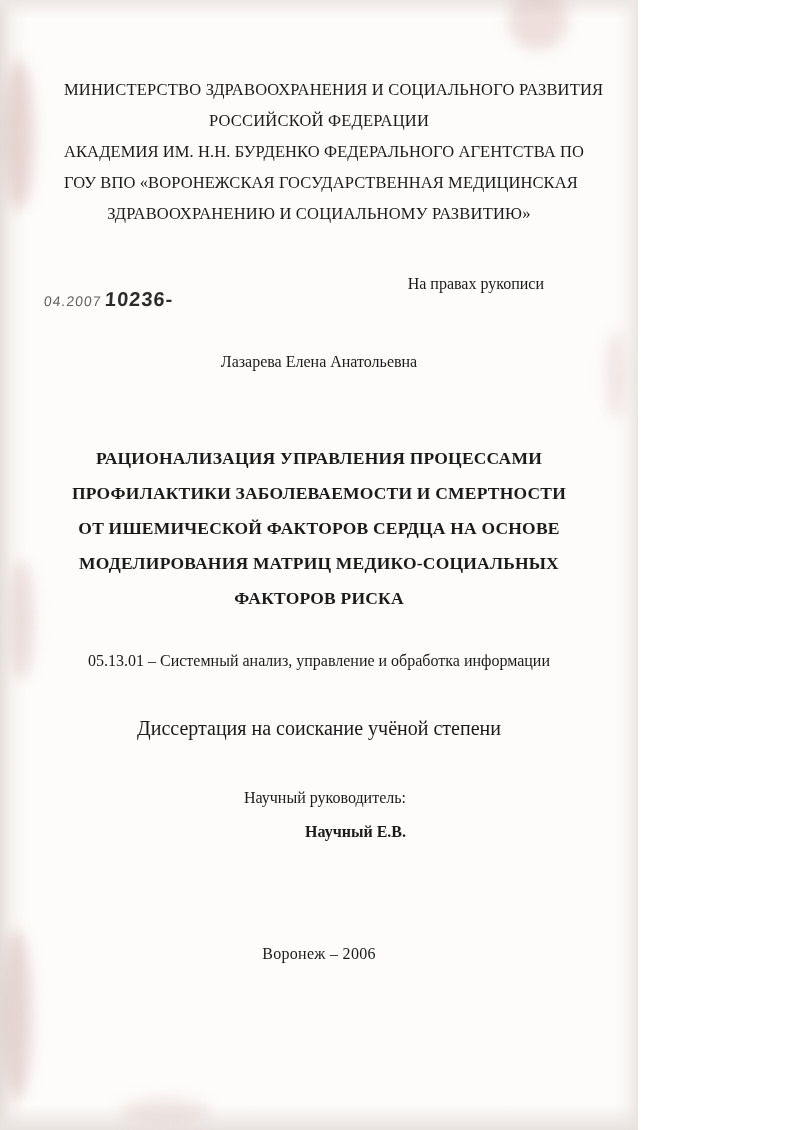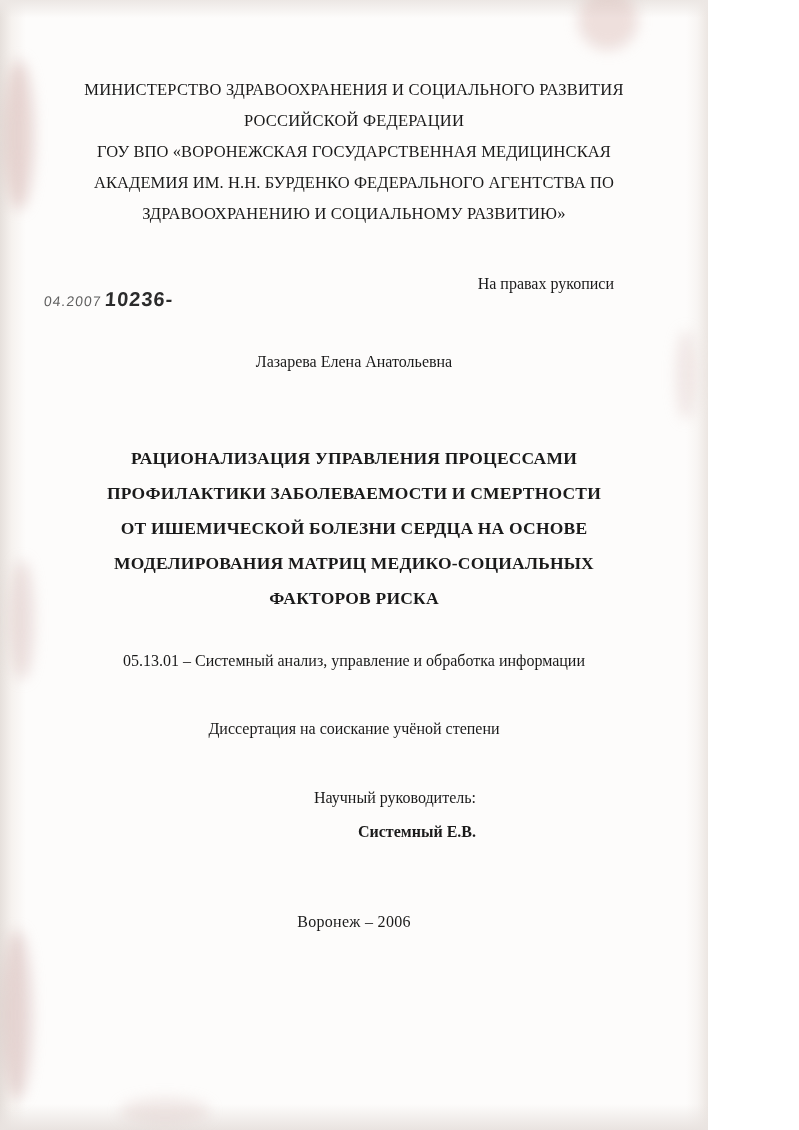--- a/index.html
+++ b/index.html
@@ -2,21 +2,21 @@
 <html><head>
 <meta charset="utf-8">
 <style>
   html, body {
     margin: 0;
     padding: 0;
     background: #ffffff;
   }
   .page {
     position: relative;
-    width: 708px;
+    width: 638px;
     height: 1130px;
     background: #fdfcfb;
     overflow: hidden;
     font-family: "Liberation Serif", serif;
     color: #1a1a1a;
   }
   
   .scan-edge-left {
     position: absolute;
     left: 0; top: 0;
@@ -128,37 +128,37 @@
 
   .speciality {
     margin-top: 36px;
     text-align: center;
     font-size: 16px;
   }
 
   .degree {
     margin-top: 42px;
     text-align: center;
-    font-size: 16px;
+    font-size: 20px;
     line-height: 33px;
   }
 
   .supervisor {
     margin-top: 36px;
     text-align: right;
     padding-right: 168px;
     font-size: 16px;
     line-height: 34px;
   }
   .supervisor .name {
     font-weight: bold;
   }
 
   .city-year {
-    margin-top: 64px;
+    margin-top: 96px;
     text-align: center;
     font-size: 16px;
     letter-spacing: 0.3px;
   }
 </style>
 </head>
 <body>
 
 <div class="page">
   <div class="scan-edge-left"></div>
@@ -170,46 +170,46 @@
   <div class="blotch blotch-c"></div>
   <div class="blotch blotch-d"></div>
   <div class="blotch blotch-e"></div>
   <div class="blotch blotch-f"></div>
 
   <div class="content">
 
     <div class="header-block">
       <div class="header-line">МИНИСТЕРСТВО ЗДРАВООХРАНЕНИЯ И СОЦИАЛЬНОГО РАЗВИТИЯ</div>
       <div class="header-line">РОССИЙСКОЙ ФЕДЕРАЦИИ</div>
+      <div class="header-line wide">АКАДЕМИЯ ИМ. Н.Н. БУРДЕНКО ФЕДЕРАЛЬНОГО АГЕНТСТВА ПО</div>
       <div class="header-line wide">ГОУ ВПО «ВОРОНЕЖСКАЯ ГОСУДАРСТВЕННАЯ МЕДИЦИНСКАЯ</div>
-      <div class="header-line wide">АКАДЕМИЯ ИМ. Н.Н. БУРДЕНКО ФЕДЕРАЛЬНОГО АГЕНТСТВА ПО</div>
       <div class="header-line">ЗДРАВООХРАНЕНИЮ И СОЦИАЛЬНОМУ РАЗВИТИЮ»</div>
     </div>
 
     <div class="rights">На правах рукописи</div>
 
     <div class="author">Лазарева Елена Анатольевна</div>
 
     <div class="title">
       <div>РАЦИОНАЛИЗАЦИЯ УПРАВЛЕНИЯ ПРОЦЕССАМИ</div>
       <div>ПРОФИЛАКТИКИ ЗАБОЛЕВАЕМОСТИ И СМЕРТНОСТИ</div>
-      <div>ОТ ИШЕМИЧЕСКОЙ БОЛЕЗНИ СЕРДЦА НА ОСНОВЕ</div>
+      <div>ОТ ИШЕМИЧЕСКОЙ ФАКТОРОВ СЕРДЦА НА ОСНОВЕ</div>
       <div>МОДЕЛИРОВАНИЯ МАТРИЦ  МЕДИКО-СОЦИАЛЬНЫХ</div>
       <div>ФАКТОРОВ РИСКА</div>
     </div>
 
     <div class="speciality">05.13.01 – Системный анализ, управление и обработка информации</div>
 
     <div class="degree">
       <div>Диссертация на соискание учёной степени</div>
     </div>
 
     <div class="supervisor">
       <div>Научный руководитель:</div>
-      <div class="name">Системный Е.В.</div>
+      <div class="name">Научный Е.В.</div>
     </div>
 
     <div class="city-year">Воронеж – 2006</div>
 
   </div>
 
   <div class="stamp">
     <span class="stamp-date">04.2007</span><span class="stamp-num">10236-</span>
   </div>
 </div>

